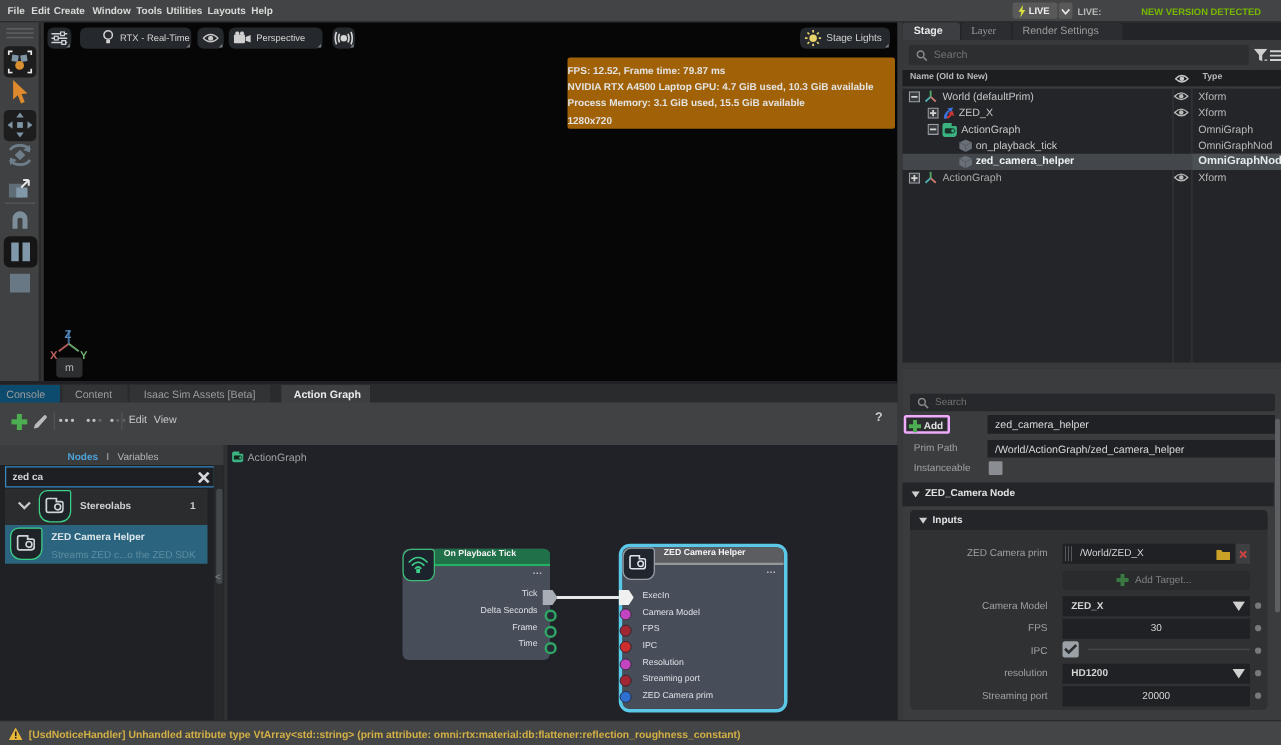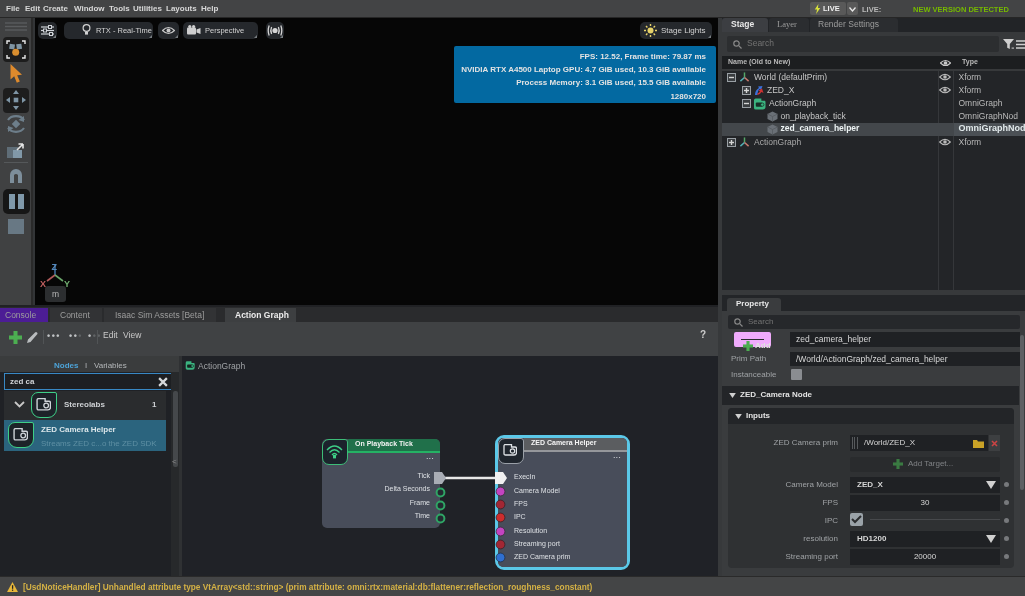--- a/index.html
+++ b/index.html
@@ -12,21 +12,21 @@
 #menubar { position:absolute; top:0; left:0; width:1025px; height:18px; background:#434445; border-bottom:1px solid #262626; font-size:8px; font-weight:bold; color:#d8d8d8; }
 #menubar .mi { position:absolute; top:3.5px; }
 
 #vstrip { position:absolute; top:18px; left:0; width:33px; height:287px; background:#404142; border-right:2px solid #2a2a2a; }
 
 #viewport { position:absolute; top:18px; left:35px; width:683px; height:287px; background:#060606; }
 #vsplit { position:absolute; top:18px; left:718px; width:4px; height:558px; background:#37393b; }
 .vbtn { position:absolute; height:17px; background:#25282c; border-radius:5px; color:#d2d2d2; font-size:8px; line-height:17px; }
 .vbtn::after { content:""; position:absolute; right:1.5px; bottom:1.5px; width:0; height:0; border-left:3.5px solid transparent; border-bottom:3.5px solid #777c80; }
 
-#stats { position:absolute; top:28px; right:2px; width:262px; height:57px; background:#0369a1; border-radius:2px; color:#e3e3e3; font-size:8px; font-weight:bold; text-align:right; padding:4px 10px 0 0; line-height:13.2px; }
+#stats { position:absolute; top:28px; right:2px; width:262px; height:57px; background:#a16207; border-radius:2px; color:#e3e3e3; font-size:8px; font-weight:bold; text-align:left; padding:4px 10px 0 0; line-height:13.2px; }
 
 #rightcol { position:absolute; top:18px; left:722px; width:303px; height:558px; background:#333537; }
 
 #bottompanel { position:absolute; top:305px; left:0; width:718px; height:271px; background:#2f3133; }
 
 #statusbar { position:absolute; top:576px; left:0; width:1025px; height:20px; background:#444546; border-top:1px solid #2a2a2a; }
 .tabtxt { font-size:8.5px; color:#9d9d9d; }
 </style>
 </head>
 <body>
@@ -340,35 +340,30 @@
         <svg width="12" height="8" viewBox="0 0 13 9" style="position:absolute;left:216.5px;top:2px;">
               <path d="M0.5 4.5 Q6.5 -1.5 12.5 4.5 Q6.5 10.5 0.5 4.5 Z" fill="none" stroke="#b9b9b9" stroke-width="1.2"></path>
               <circle cx="6.5" cy="4.5" r="2" fill="#b9b9b9"></circle>
             </svg>
         <span style="position:absolute;left:236.5px;top:1px;font-size:8.5px;color:#b9b9b9;">Xform</span>
       </div>
     </div>
   </div>
 
   <div class="abs" style="left:0;top:277px;width:303px;height:281px;background:#3a3c3e;">
-    <div class="abs" style="left:0;top:0;width:303px;height:16px;background:#232528;">
-      <div class="abs" style="left:5px;top:3px;width:54px;height:13px;background:#3a3c3e;border-radius:3px 3px 0 0;">
-            <span style="position:absolute;left:9px;top:1px;font-size:8px;font-weight:bold;color:#e8e8e8;">Property</span>
-          </div>
-    </div>
 
     <div class="abs" style="left:6px;top:20px;width:292px;height:14px;background:#26282b;border-radius:2px;">
       <svg width="9" height="9" viewBox="0 0 9 9" style="position:absolute;left:6px;top:3px;">
             <circle cx="3.5" cy="3.5" r="2.7" fill="none" stroke="#8a8a8a" stroke-width="1.2"></circle>
             <line x1="5.7" y1="5.7" x2="8.5" y2="8.5" stroke="#8a8a8a" stroke-width="1.2"></line>
           </svg>
       <span style="position:absolute;left:20px;top:2px;font-size:8px;color:#737373;">Search</span>
     </div>
 
-    <div class="abs" style="left:12px;top:37px;width:37px;height:15px;background:#2b2d2f;border-radius:2px;border:7px solid #f0abfc;">
+    <div class="abs" style="left:1px;top:37px;width:37px;height:15px;background:#2b2d2f;border-radius:2px;border:2px solid #f0abfc;">
       <svg width="10" height="10" viewBox="0 0 9 9" style="position:absolute;left:2px;top:2px;">
             <rect x="3.1" y="0" width="2.8" height="9" fill="#4cae51"></rect>
             <rect x="0" y="3.1" width="9" height="2.8" fill="#4cae51"></rect>
           </svg>
       <span style="position:absolute;left:14px;top:1.5px;font-size:8px;font-weight:bold;color:#e0e0e0;">Add</span>
     </div>
     <div class="abs" style="left:68px;top:37px;width:230px;height:15px;background:#1f2124;">
           <span style="position:absolute;left:6px;top:2px;font-size:8.5px;color:#d8d8d8;">zed_camera_helper</span>
         </div>
 
@@ -457,21 +452,21 @@
       <div class="abs" style="left:276px;top:146px;width:5px;height:5px;border-radius:2.5px;background:#77797c;"></div>
     </div>
 
     <div class="abs" style="left:298px;top:40px;width:3.5px;height:155px;background:#5d6063;border-radius:2px;"></div>
   </div>
 </div>
 
 <div id="bottompanel">
 
   <div class="abs" style="left:0;top:0;width:718px;height:17px;background:#2a2b2d;border-top:2px solid #202124;">
-    <div class="abs" style="left:0;top:1px;width:48px;height:16px;background:#4c1d95;text-align:right;">
+    <div class="abs" style="left:0;top:1px;width:48px;height:16px;background:#0c4a6e;text-align:right;">
           <span class="tabtxt" style="position:absolute;left:5px;top:2px;">Console</span>
         </div>
     <div class="abs" style="left:50px;top:1px;width:52px;height:16px;background:#323335;">
           <span class="tabtxt" style="position:absolute;left:10px;top:2px;">Content</span>
         </div>
     <div class="abs" style="left:104px;top:1px;width:112px;height:16px;background:#323335;">
           <span class="tabtxt" style="position:absolute;left:11px;top:2px;">Isaac Sim Assets [Beta]</span>
         </div>
     <div class="abs" style="left:225px;top:1px;width:71px;height:16px;background:#3d3f41;">
           <span style="position:absolute;left:10px;top:2px;font-size:8.5px;font-weight:bold;color:#ececec;">Action Graph</span>

